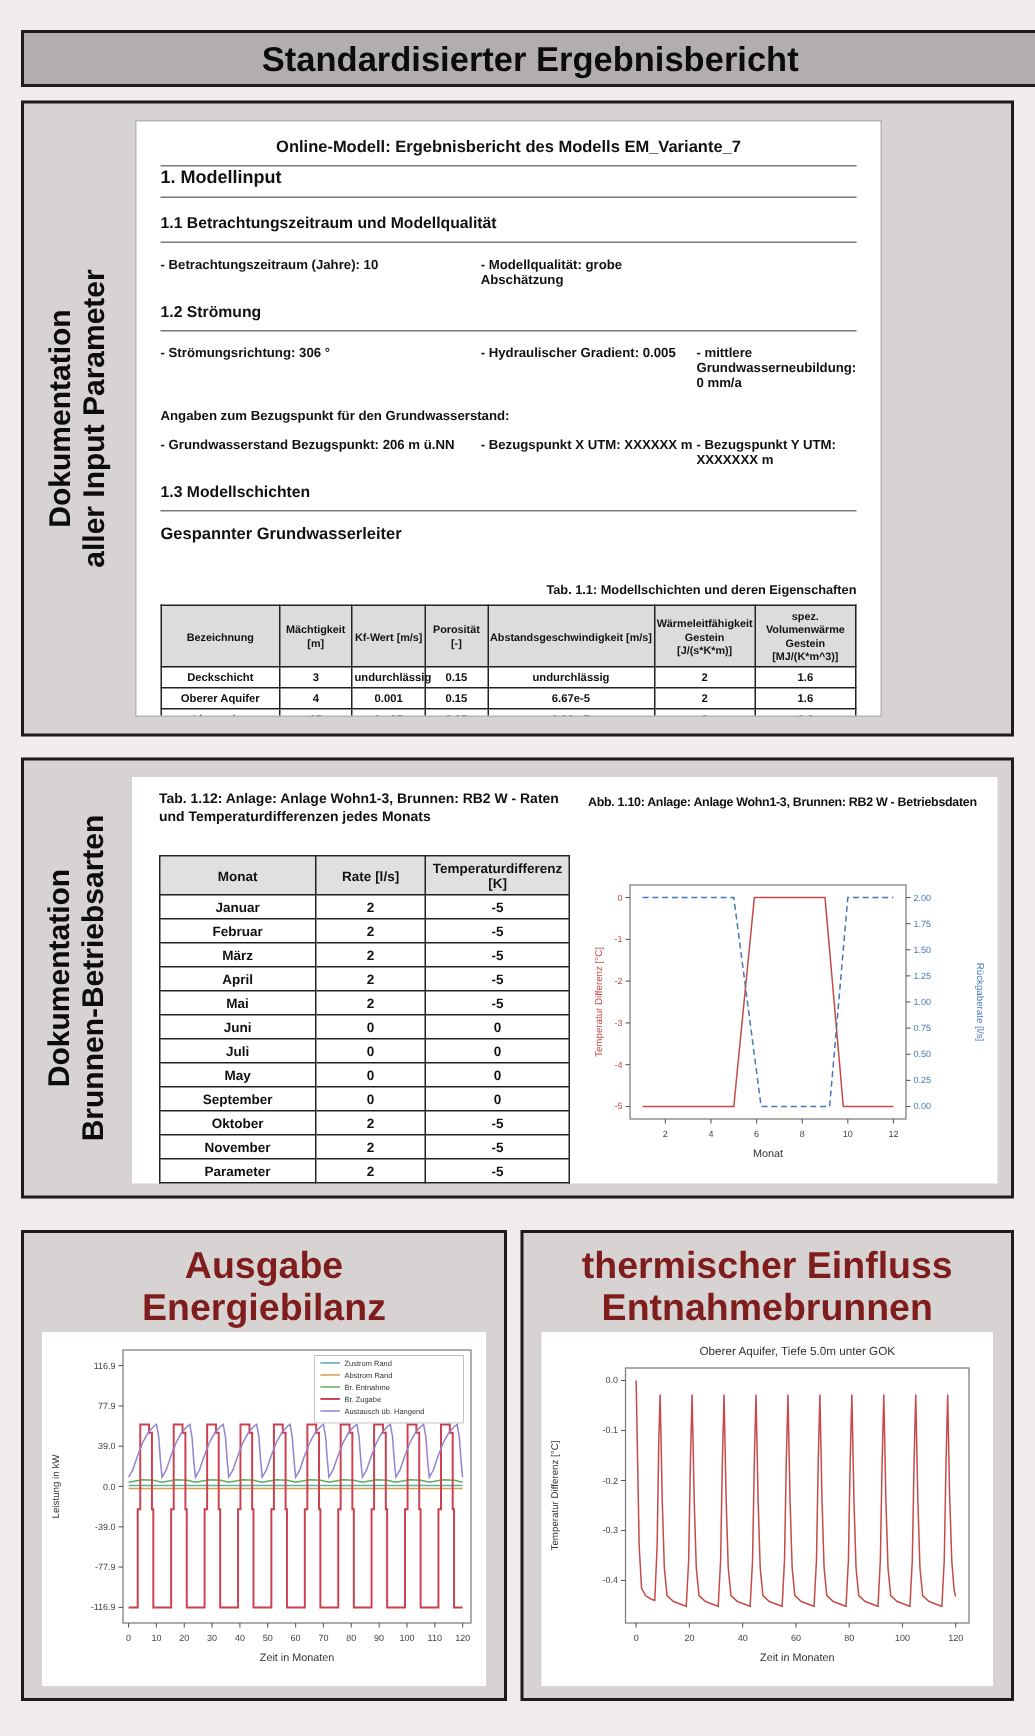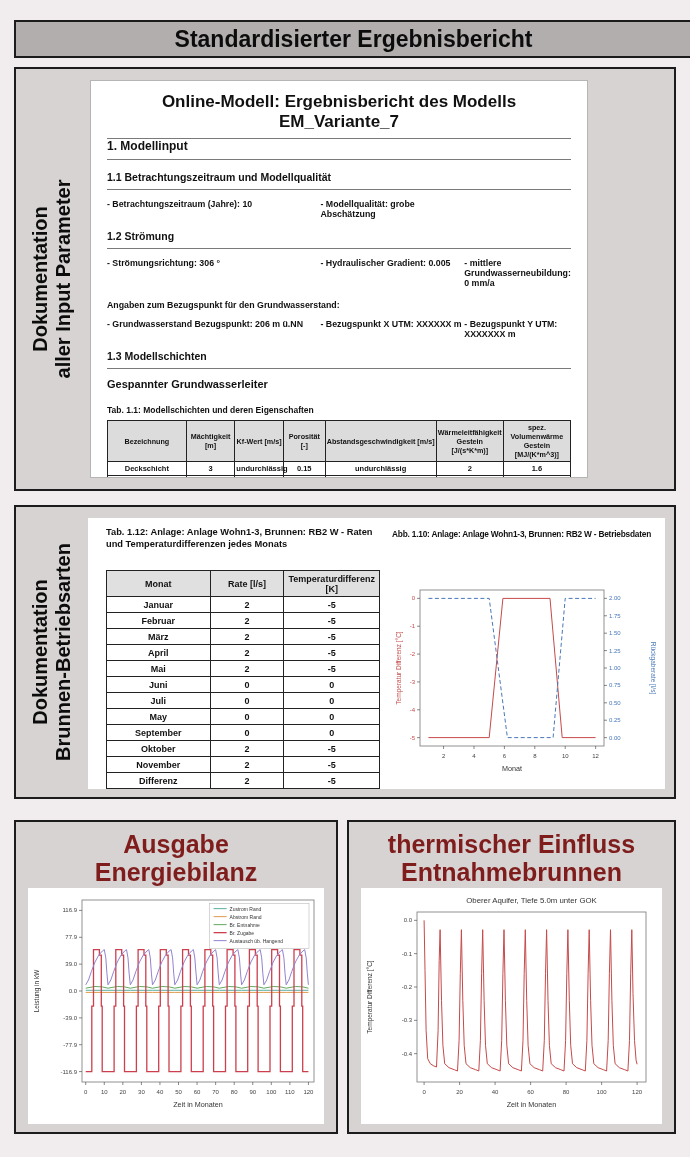--- a/index.html
+++ b/index.html
@@ -17,27 +17,27 @@
   .box-thermal { left:347px; top:820px; width:329px; height:314px; }
 
   .side-label { position:absolute; left:0; top:0; bottom:0; width:72px;
                 display:flex; align-items:center; justify-content:center; }
   .side-label .rot { transform:rotate(-90deg); text-align:center; font-weight:bold;
                      font-size:20px; line-height:1.15; white-space:nowrap; color:#0c0c0c; }
 
   
   .doc { position:absolute; left:74px; top:11px; width:498px; height:398px; background:#fff;
          border:1px solid #b5b5b5; padding:8px 16px; overflow:hidden; }
-  .doc-title { text-align:center; font-weight:bold; font-size:17px; margin-top:3px; }
+  .doc-title { text-align:center; font-weight:bold; font-size:11px; margin-top:3px; }
   .rule { border-top:1.5px solid #7a7a7a; margin-top:6px; }
   .h2 { font-size:12px; font-weight:bold; }
   .h3 { font-size:10.5px; font-weight:bold; margin-top:11px; }
   .sub { font-size:11px; font-weight:bold; margin-top:9px; }
   .note { font-size:8.8px; font-weight:bold; margin-top:12px; }
-  .cap { font-size:8.5px; font-weight:bold; margin-top:15px; }
+  .cap { font-size:8.5px; font-weight:bold; margin-top:26px;text-align:right; }
   .itemrow { display:flex; font-size:8.8px; font-weight:bold; margin-top:9px; }
   .itemrow .c1 { width:46%; } .itemrow .c2 { width:31%; } .itemrow .c3 { flex:1; }
 
   table.t1 { border-collapse:collapse; width:100%; margin-top:5px; font-size:7.5px; table-layout:fixed; }
   .t1 th, .t1 td { border:1px solid #222; text-align:center; font-weight:bold; padding:2px 1px; }
   .t1 th { background:#dcdcdc; font-size:7.2px; height:22px; }
   .t1 td { height:14px; }
   .t1 th:nth-child(1){width:17%} .t1 th:nth-child(2){width:10.5%} .t1 th:nth-child(3){width:10.5%}
   .t1 th:nth-child(4){width:9%}  .t1 th:nth-child(5){width:24%}   .t1 th:nth-child(6){width:14.5%}
   .t1 th:nth-child(7){width:14.5%}
@@ -217,21 +217,21 @@
               <td>Oktober</td>
               <td>2</td>
               <td>-5</td>
             </tr>
             <tr>
               <td>November</td>
               <td>2</td>
               <td>-5</td>
             </tr>
             <tr>
-              <td>Differenz</td>
+              <td>Parameter</td>
               <td>2</td>
               <td>-5</td>
             </tr>
           </tbody>
         </table>
       <div class="chart1"><svg width="268" height="240">
             <rect x="30" y="40" width="184" height="156" fill="#fff" stroke="#777" stroke-width="0.8"></rect>
             <line x1="53.570247933884296" y1="196" x2="53.570247933884296" y2="199" stroke="#555" stroke-width="0.7"></line>
             <text x="53.570247933884296" y="208" font-size="6" fill="#444" text-anchor="middle" font-family="Liberation Sans, DejaVu Sans, sans-serif">2</text>
             <line x1="83.98347107438016" y1="196" x2="83.98347107438016" y2="199" stroke="#555" stroke-width="0.7"></line>

